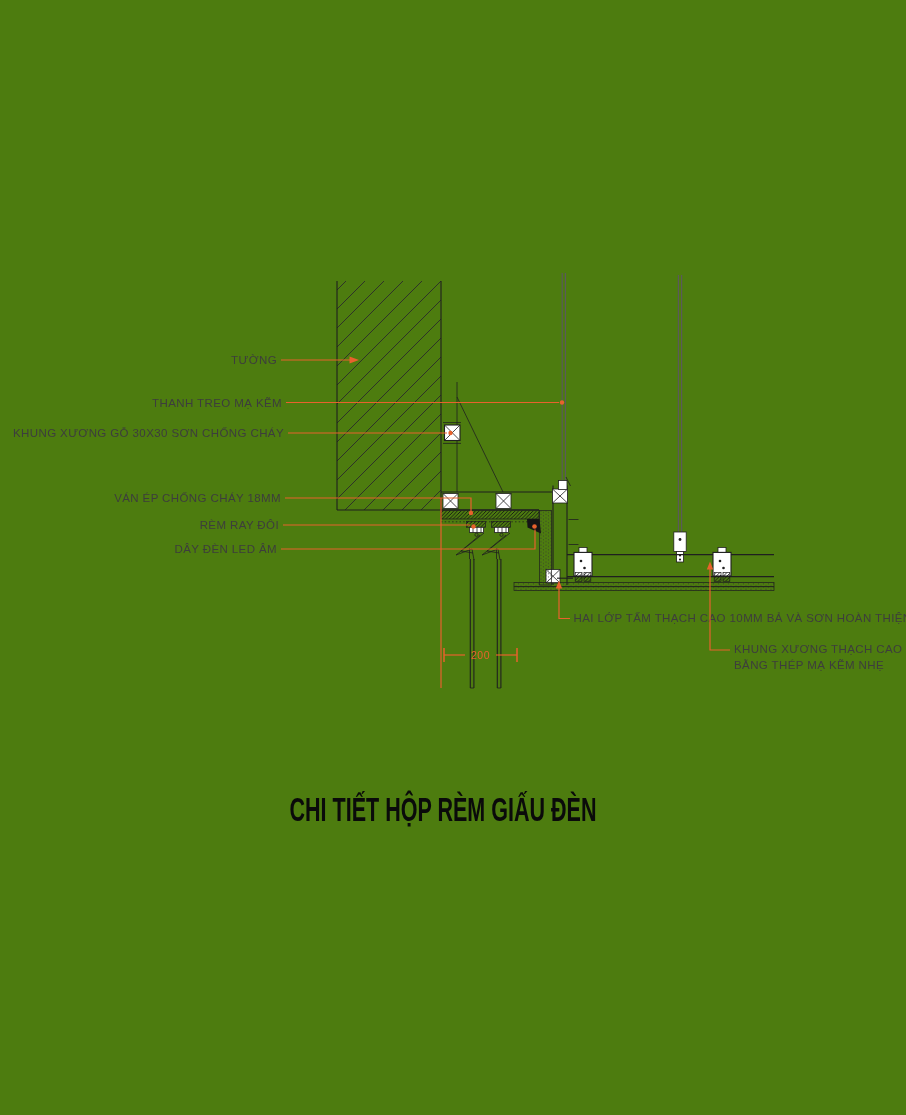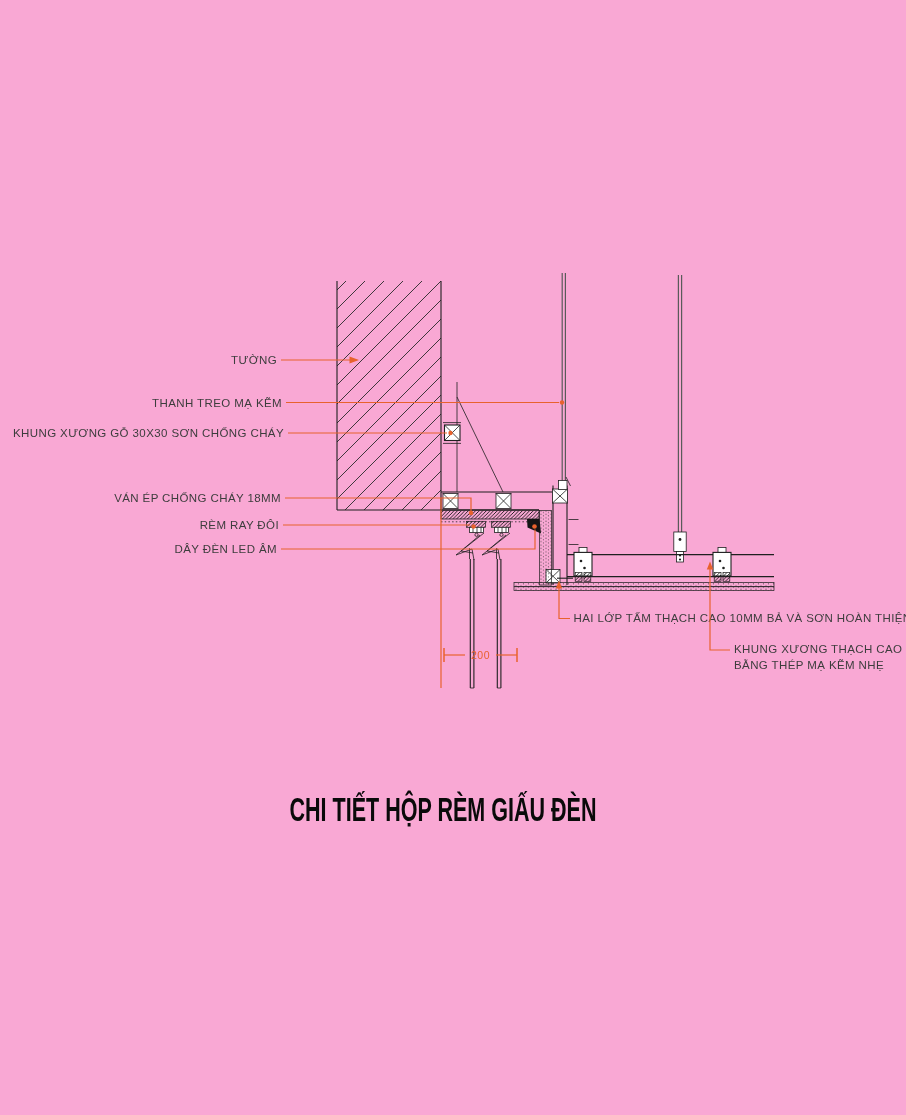--- a/index.html
+++ b/index.html
@@ -1,19 +1,19 @@
 <!DOCTYPE html>
 <html style="--leader: #e8622d; --ink: #1f1f1f; --label-text: #3d3d3d; --title-text: #0a0a0a;"><head>
 <meta charset="utf-8">
 <style>
   :root{
     --leader:#e8622d; --ink:#1f1f1f; --label-text:#3d3d3d; --title-text:#0a0a0a;
   }
   html,body{margin:0;padding:0;background:#fff;}
-  #stage{position:relative;width:906px;height:1115px;background:#f9a8d4;overflow:hidden;
+  #stage{position:relative;width:906px;height:1115px;background:#4d7c0f;overflow:hidden;
          font-family:"Liberation Sans",sans-serif;}
   svg{position:absolute;left:0;top:0;}
   .blk{stroke:var(--ink);fill:none;stroke-width:1.1;stroke-linecap:butt;}
   .blk-thin{stroke:var(--ink);fill:none;stroke-width:0.8;}
   .whitebox{fill:#ffffff;stroke:var(--ink);stroke-width:1.1;}
   .whitebox-thin{fill:#ffffff;stroke:var(--ink);stroke-width:0.8;}
   .rod{stroke:#5a5a5a;fill:none;stroke-width:1.2;}
   .dotfill{fill:var(--ink);}
   .leader{stroke:var(--leader);fill:none;stroke-width:1.2;}
   .leader-thick{stroke:var(--leader);fill:none;stroke-width:1.5;}

